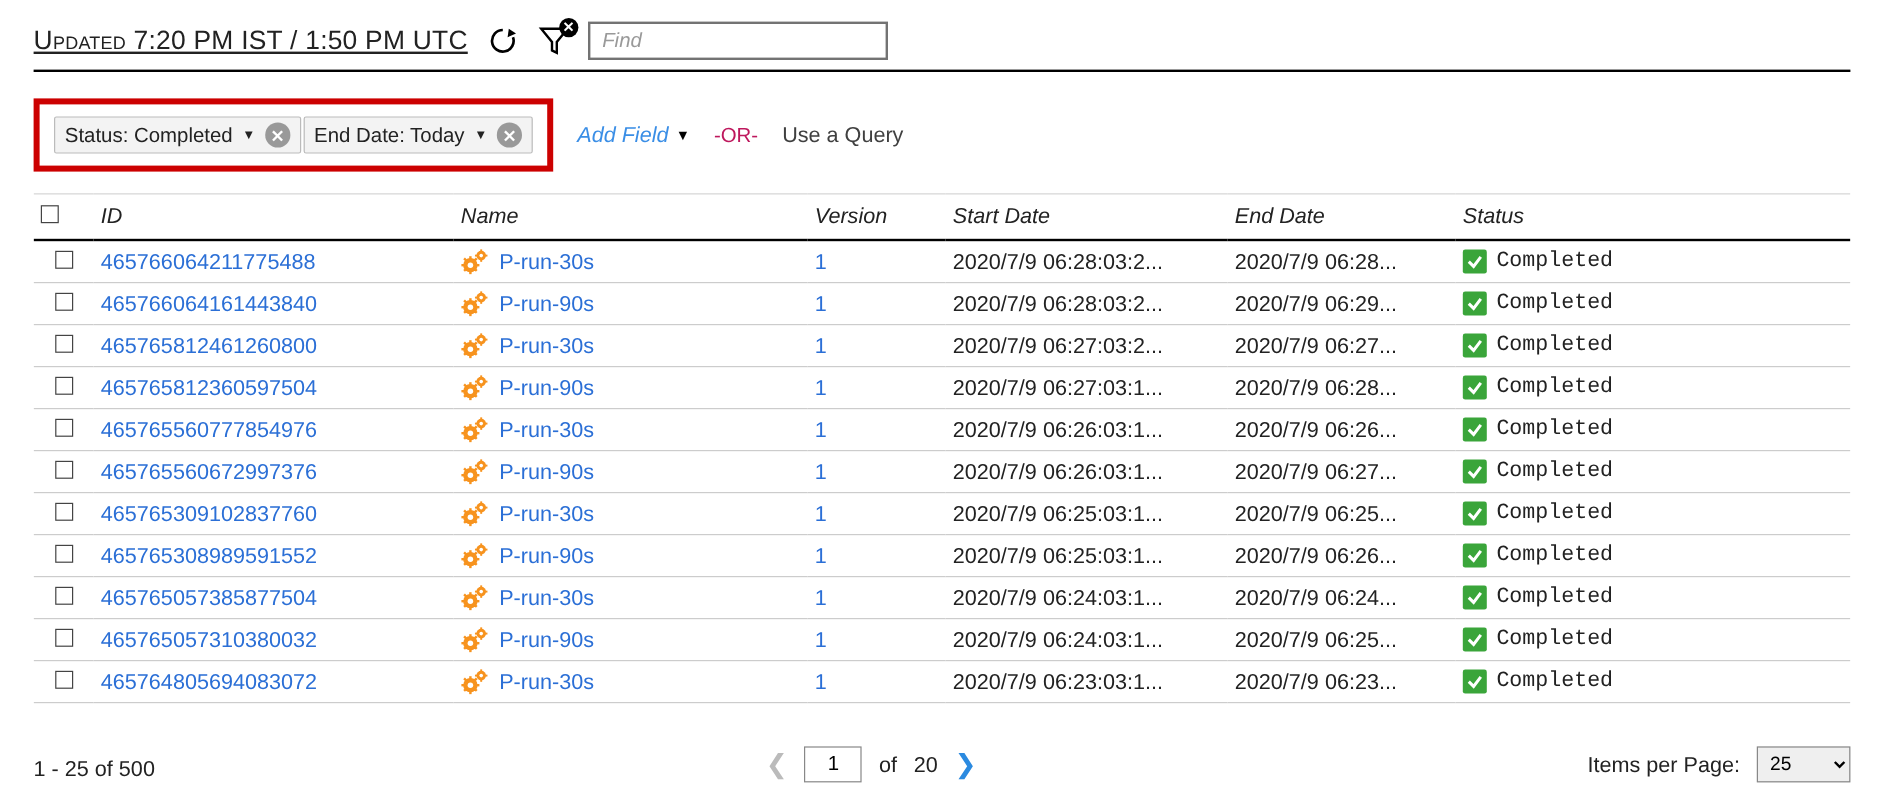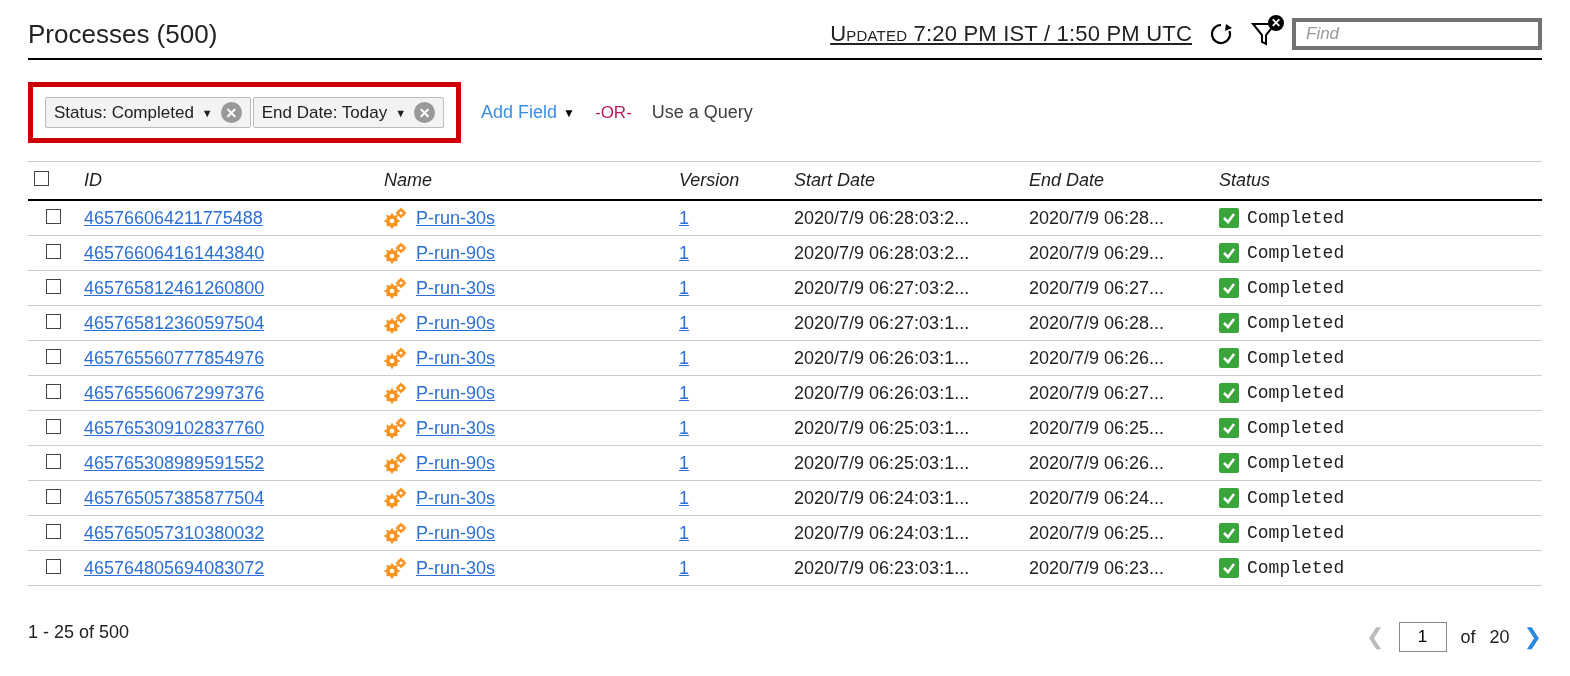--- a/index.html
+++ b/index.html
@@ -15,71 +15,70 @@
 
   
   .hdr { display: flex; align-items: center; justify-content: space-between; border-bottom: 2px solid #000; padding-bottom: 8px; }
   .hdr-title { font-size: 26px; font-weight: 300; }
   .hdr-right { display: flex; align-items: center; gap: 14px; }
   .updated-text { font-size: 22px; font-weight: 300; white-space: nowrap; font-variant: small-caps; letter-spacing: .2px; text-decoration: underline;}
   .refresh-icon svg, .funnel-wrap svg { display:block; }
   .refresh-icon { cursor: pointer; }
   .funnel-wrap { position: relative; cursor: pointer; }
   .funnel-badge { position:absolute; right:-6px; top:-6px; width:16px; height:16px; border-radius:50%; background:#000; color:#fff; font-size:12px; line-height:16px; text-align:center; font-weight:700;}
-  .find-input { width:250px; height:32px; border:4px solid #737373; padding:0 10px; font-size:17px; font-style:italic; color:#777; font-family:inherit; font-weight:300;}
+  .find-input { width:250px; height:32px; border:2px solid #737373; padding:0 10px; font-size:17px; font-style:italic; color:#777; font-family:inherit; font-weight:300;}
   .find-input::placeholder{ color:#999; font-style:italic;}
 
   
   .filter-row { display:flex; align-items:center; gap:20px; margin-top:22px; }
   .highlight-box { display:flex; align-items:center; gap:2px; padding:10px 12px; border:5px solid #c00; }
   .chip { display:flex; align-items:center; gap:6px; background:#f3f3f3; border:1px solid #bbb; border-radius:2px; padding:4px 8px; font-size:17px; cursor:pointer;}
   .chip .caret { font-size:11px; margin:0 2px;}
   .chip .xcircle { width:21px; height:21px; border-radius:50%; background:#999; color:#fff; display:flex; align-items:center; justify-content:center; font-size:14px; line-height:1; font-weight:700;}
-  .add-field { display:flex; align-items:center; gap:6px; color:#3a8ee6; font-size:18px; cursor:pointer;}
+  .add-field { display:flex; align-items:center; gap:6px; color:#3a8ee6; font-size:18px; cursor:pointer;font-style:italic;}
   .add-field .caret { color:#000; font-size:12px;}
   .or-sep { color:#be185d; font-size:17px;}
   .query-hint { color:#404040; font-size:18px;}
 
   
   .table-wrap { margin-top:18px; position:relative; height:430px; overflow:hidden;}
   .tbl { width:100%; border-collapse:collapse; table-layout:fixed;}
   .tbl thead th { text-align:left; font-size:18px; font-weight:400; border-bottom:2px solid #000; border-top:1px solid #ccc; padding:8px 6px;font-style:italic;}
   .tbl tbody td { border-bottom:1px solid #ccc; padding:6px 6px; font-size:18px; white-space:nowrap; overflow:hidden; text-overflow:ellipsis;}
   .col-chk{ width:50px; text-align:center;}
   .col-id{ width:300px;}
   .col-name{ width:295px;}
   .col-ver{ width:115px;}
   .col-start{ width:235px;}
   .col-end{ width:190px;}
   .col-status{ }
   .chk-box{ width:15px; height:15px; border:1.5px solid #444; display:inline-block; background:#fff; cursor:pointer;}
-  .link{ color:#2b6fd6;text-decoration:underline;}
+  .link{ color:#2b6fd6;}
   .name-cell{ display:flex; align-items:center; gap:8px;}
   .gear-icon svg{ display:block;}
   .status-cell{ display:flex; align-items:center; gap:8px;font-family:Liberation Mono, monospace;}
   .status-badge{ width:20px; height:20px; background:#3aa53a; display:flex; align-items:center; justify-content:center; border-radius:2px;}
   .status-badge svg{ display:block;}
 
   
-  .pager { position:absolute; left:28px; right:28px; bottom:24px; display:flex; align-items:flex-start; justify-content:space-between; font-size:18px;}
+  .pager { position:absolute; left:28px; right:28px; bottom:24px; display:flex; align-items:flex-end; justify-content:space-between; font-size:18px;}
   .pager-left{}
   .pager-mid{ display:flex; align-items:center; gap:14px;}
   .pg-btn{ color:#bbb; font-size:22px; cursor:pointer; user-select:none;}
   .pg-btn.active{ color:#2b8ae0;}
   .pg-input{ width:48px; height:30px; border:1px solid #888; text-align:center; font-size:17px; font-family:inherit;}
   .pager-right{ display:flex; align-items:center; gap:14px;}
   .ipp-select{ height:30px; width:78px; border:1px solid #888; font-size:16px; padding:0 6px; font-family:inherit;}
 </style>
 </head>
 <body>
 
 <div class="app">
 
   <div class="hdr">
-    <div class="hdr-title">Processes (500)</div>
     <div class="hdr-right">
       <div class="updated-text">Updated 7:20 PM IST / 1:50 PM UTC</div>
       <div class="refresh-icon">
         <svg width="30" height="24" viewBox="0 0 30 24">
           <path d="M15 3a9 9 0 1 0 8.5 6" fill="none" stroke="#000" stroke-width="2.2"></path>
           <path d="M20 2 L26 6 L19 9 Z" fill="#000"></path>
         </svg>
       </div>
       <div class="funnel-wrap">
         <svg width="28" height="26" viewBox="0 0 28 26">
@@ -635,15 +634,21 @@
 
   <div class="pager">
     <div class="pager-left">1 - 25   of   500</div>
     <div class="pager-mid">
       <span class="pg-btn">❮</span>
       <input class="pg-input" value="1" style="">
       <span>of</span>
       <span>20</span>
       <span class="pg-btn active">❯</span>
     </div>
+    <div class="pager-right">
+      <span>Items per Page:</span>
+      <select class="ipp-select">
+        <option>25</option>
+      </select>
+    </div>
   </div>
 
 </div>
 
 </body></html>

